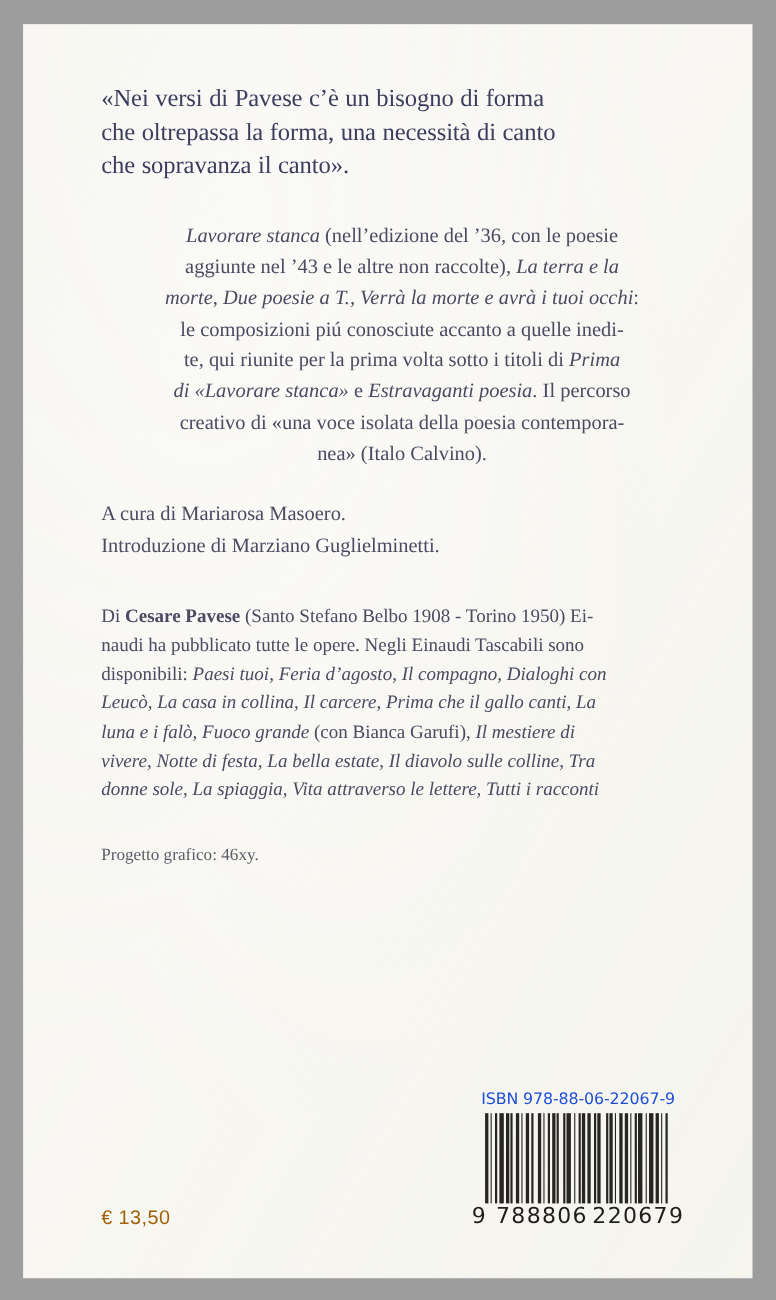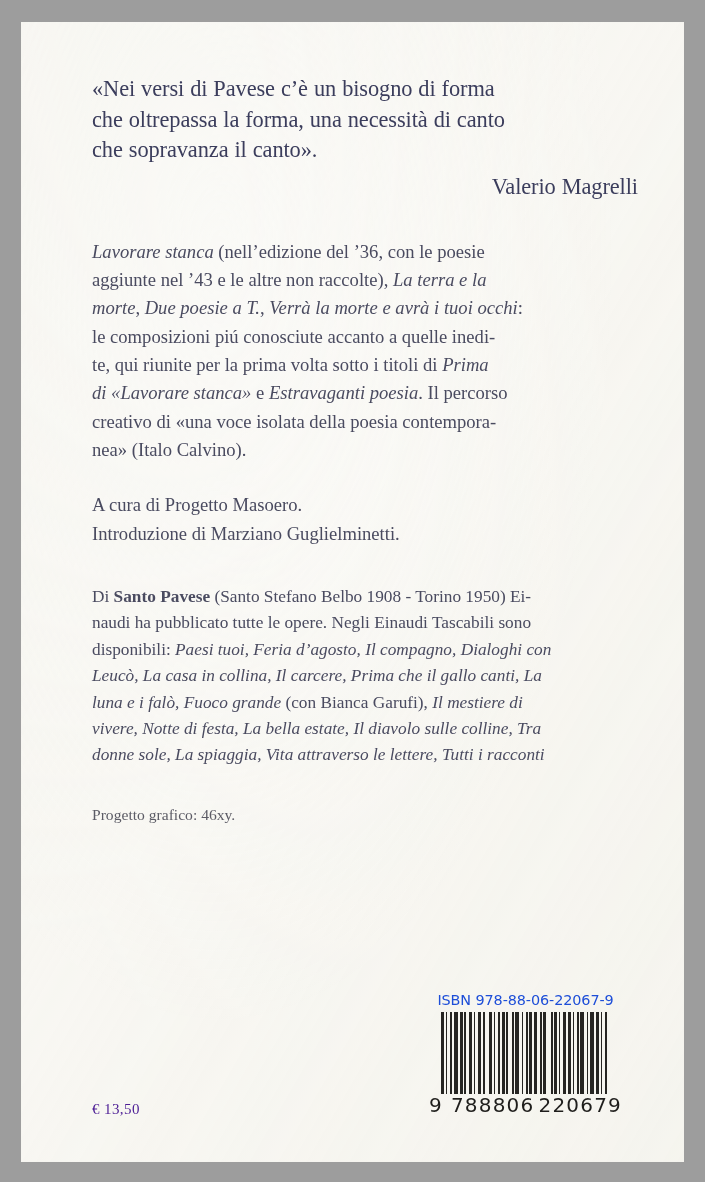--- a/index.html
+++ b/index.html
@@ -72,21 +72,21 @@
     white-space: nowrap;
   }
 
   
   .body-block {
     color: #4a4b60;
     font-size: 18.6px;
     line-height: 1.525;
     margin: 0;
   }
-  .para-main { margin-top: 35px; }
+  .para-main { margin-top: 35px; text-align: center; }
   .para-credits { margin-top: 27px; }
 
   .para-main .ln, .para-credits .ln { display: block; white-space: nowrap; }
 
   
   .biblio {
     color: #4a4b60;
     font-size: 17.3px;
     line-height: 1.525;
     margin-top: 36px;
@@ -103,23 +103,23 @@
     white-space: nowrap;
   }
 
   i { font-style: italic; }
 
   
   .price {
     position: absolute;
     left: 71px;
     bottom: 44px;
-    font-family: Liberation Serif, serif;
-    font-size: 15px;
-    color: #4c1d95;
+    font-family: Liberation Sans, sans-serif;
+    font-size: 18px;
+    color: #a16207;
     letter-spacing: 0.4px;
     white-space: nowrap;
   }
 
   .barcode-block {
     position: absolute;
     right: 56px;
     bottom: 45px;
     width: 205px;
   }
@@ -164,41 +164,40 @@
 <div class="cover-frame">
   <div class="cover-page">
     <div class="paper-texture"></div>
 
     <div class="content">
 
       <div class="pull-quote">
         <span class="quote-line">«Nei versi di Pavese c’è un bisogno di forma</span>
         <span class="quote-line">che oltrepassa la forma, una necessità di canto</span>
         <span class="quote-line">che sopravanza il canto».</span>
-        <span class="quote-attribution">Valerio Magrelli</span>
       </div>
 
       <div class="body-block para-main">
           <span class="ln"><i>Lavorare stanca</i><span> (nell’edizione del ’36, con le poesie</span></span>
           <span class="ln"><span>aggiunte nel ’43 e le altre non raccolte), </span><i>La terra e la</i></span>
           <span class="ln"><i>morte</i><span>, </span><i>Due poesie a T.</i><span>, </span><i>Verrà la morte e avrà i tuoi occhi</i><span>:</span></span>
           <span class="ln"><span>le composizioni piú conosciute accanto a quelle inedi-</span></span>
           <span class="ln"><span>te, qui riunite per la prima volta sotto i titoli di </span><i>Prima</i></span>
           <span class="ln"><i>di «Lavorare stanca»</i><span> e </span><i>Estravaganti poesia</i><span>. Il percorso</span></span>
           <span class="ln"><span>creativo di «una voce isolata della poesia contempora-</span></span>
           <span class="ln"><span>nea» (Italo Calvino).</span></span>
         </div>
 
       <div class="body-block para-credits">
-          <span class="ln"><span>A cura di Progetto Masoero.</span></span>
+          <span class="ln"><span>A cura di Mariarosa Masoero.</span></span>
           <span class="ln"><span>Introduzione di Marziano Guglielminetti.</span></span>
         </div>
 
       <div class="biblio">
-          <span class="ln"><span>Di </span><b>Santo Pavese</b><span> (Santo Stefano Belbo 1908 - Torino 1950) Ei-</span></span>
+          <span class="ln"><span>Di </span><b>Cesare Pavese</b><span> (Santo Stefano Belbo 1908 - Torino 1950) Ei-</span></span>
           <span class="ln"><span>naudi ha pubblicato tutte le opere. Negli Einaudi Tascabili sono</span></span>
           <span class="ln"><span>disponibili: </span><i>Paesi tuoi, Feria d’agosto, Il compagno, Dialoghi con</i></span>
           <span class="ln"><i>Leucò, La casa in collina, Il carcere, Prima che il gallo canti, La</i></span>
           <span class="ln"><i>luna e i falò, Fuoco grande</i><span> (con Bianca Garufi), </span><i>Il mestiere di</i></span>
           <span class="ln"><i>vivere, Notte di festa, La bella estate, Il diavolo sulle colline, Tra</i></span>
           <span class="ln"><i>donne sole, La spiaggia, Vita attraverso le lettere, Tutti i racconti</i></span>
         </div>
 
       <div class="designer">Progetto grafico: 46xy.</div>
     </div>

